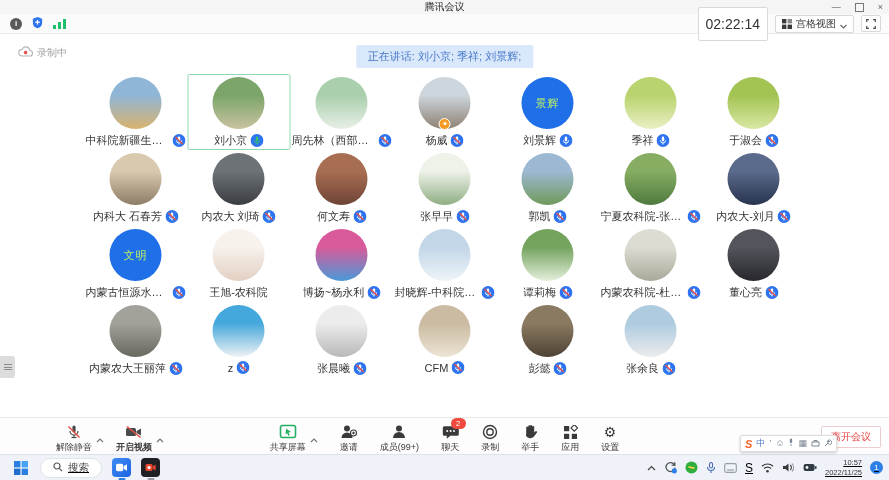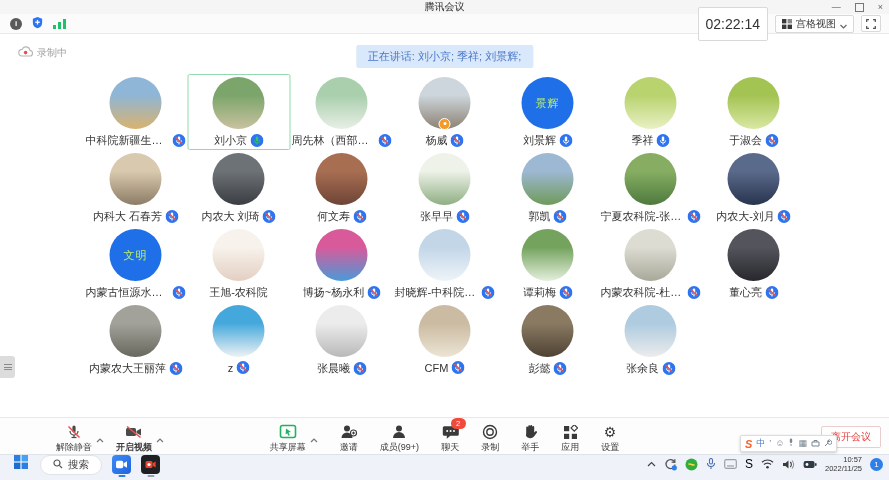--- a/index.html
+++ b/index.html
@@ -36,21 +36,21 @@
   .caretup{align-self:flex-start;margin-top:6px;cursor:pointer;}
   .fgroup-left{position:absolute;left:20px;top:5px;display:flex;gap:4px;margin-left:36px;}
   .fgroup-center{position:absolute;left:0;right:0;top:5px;display:flex;justify-content:center;gap:22px;}
   .leavebtn{position:absolute;right:8px;top:8px;background:#fff;border:1px solid #eacdcd;border-radius:2px;color:#e54545;font-size:10px;padding:3px 9px;cursor:pointer;}
   .chatbadge{position:absolute;top:-5px;right:-7px;background:#f04a3e;color:#fff;font-size:7.5px;min-width:11px;height:11px;border-radius:6px;display:flex;align-items:center;justify-content:center;padding:0 2px;}
   .sidebar-handle{position:absolute;left:0;top:356px;width:15px;height:22px;background:#dcdcdc;border-radius:0 3px 3px 0;display:flex;align-items:center;justify-content:center;cursor:pointer;}
   .sidebar-handle span{display:block;width:8px;border-top:1px solid #8a8a8a;margin:1.5px 0;}
   .sogou{position:absolute;right:52px;bottom:28px;height:15px;background:#fff;border:1px solid #ddd;border-radius:2px;box-shadow:0 1px 3px rgba(0,0,0,.2);display:flex;align-items:center;gap:4px;padding:0 4px;z-index:5;}
   .sogou .sg{font-size:9px;line-height:9px;color:#7b8794;}
   .sogou .slogo{color:#f4642c;font-weight:bold;font-size:11px;font-style:italic;}
-  .taskbar{position:absolute;left:0;right:0;bottom:0;height:25px;background:#eff3f9;border-top:1px solid #dfe4ea;display:flex;align-items:flex-start;}
+  .taskbar{position:absolute;left:0;right:0;bottom:0;height:25px;background:#eff3f9;border-top:1px solid #dfe4ea;display:flex;align-items:center;text-decoration:underline;}
   .startbtn{margin-left:14px;cursor:pointer;display:flex;}
   .searchpill{margin-left:12px;height:18px;background:#fff;border:1px solid #e0e3e8;border-radius:10px;display:flex;align-items:center;gap:5px;padding:0 12px;font-size:10.5px;color:#444;cursor:pointer;}
   .taskapp{width:19px;height:19px;border-radius:4px;margin-left:10px;position:relative;display:flex;align-items:center;justify-content:center;cursor:pointer;}
   .taskapp .indic{position:absolute;bottom:-3px;left:50%;transform:translateX(-50%);width:7px;height:2px;border-radius:1px;}
   .tray{margin-left:auto;display:flex;align-items:center;gap:8px;margin-right:6px;}
   .tray .tico{display:flex;align-items:center;justify-content:center;cursor:pointer;}
   .clock{font-size:7.5px;color:#333;text-align:right;line-height:1.25;cursor:default;}
   .notif{width:13px;height:13px;border-radius:50%;background:#2f7fe8;color:#fff;font-size:8px;display:flex;align-items:center;justify-content:center;cursor:pointer;}
 </style>
 </head>

